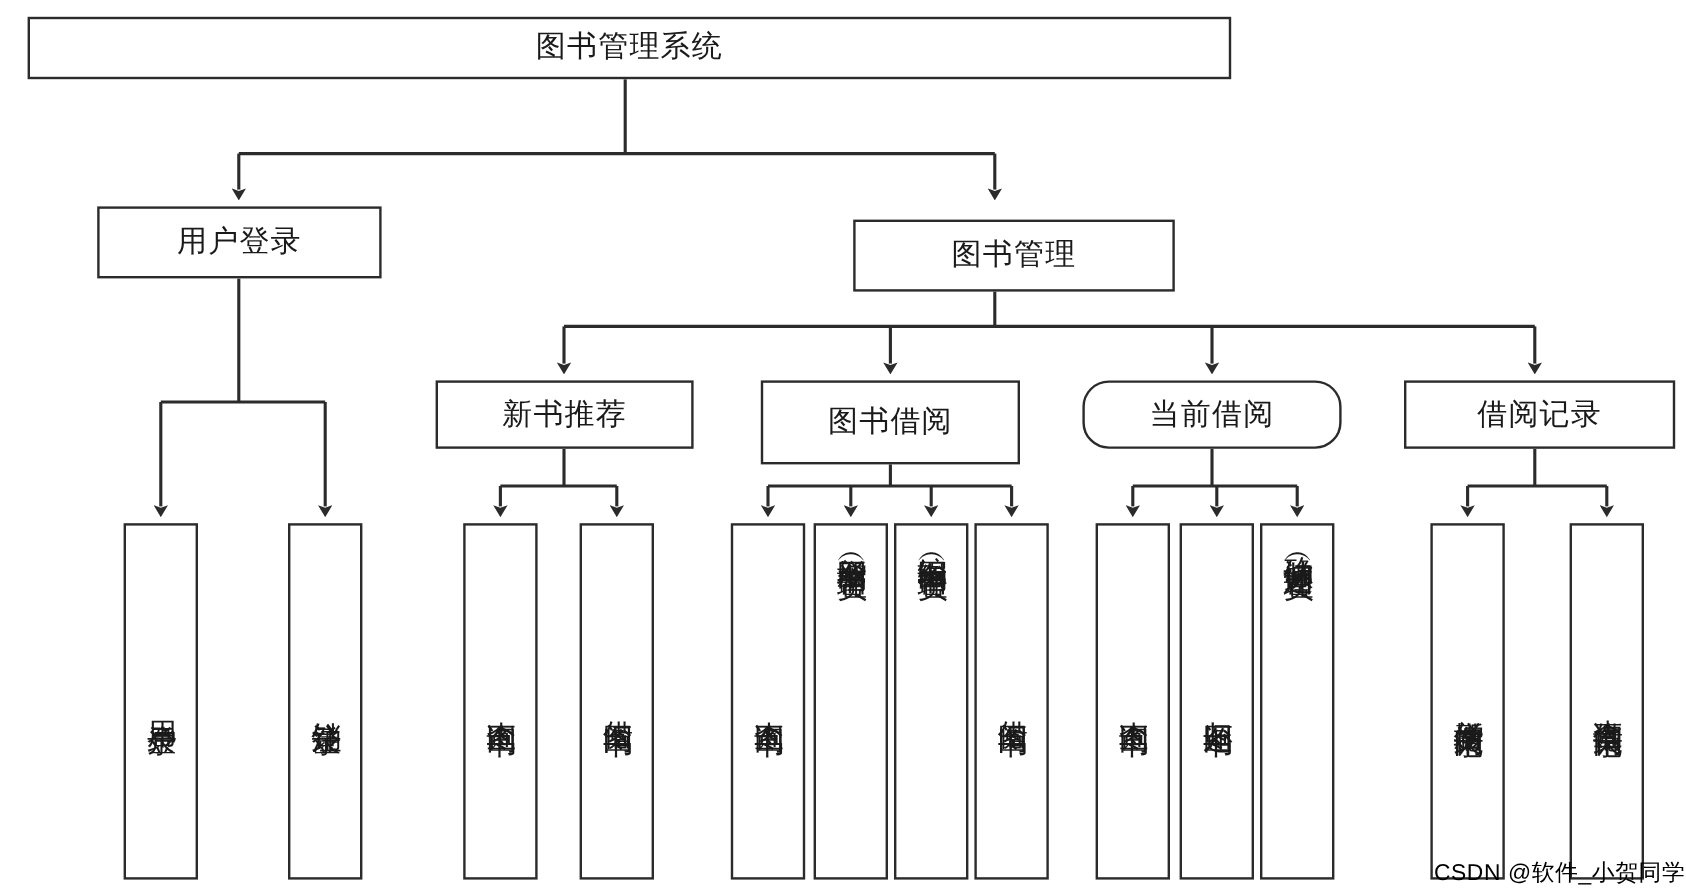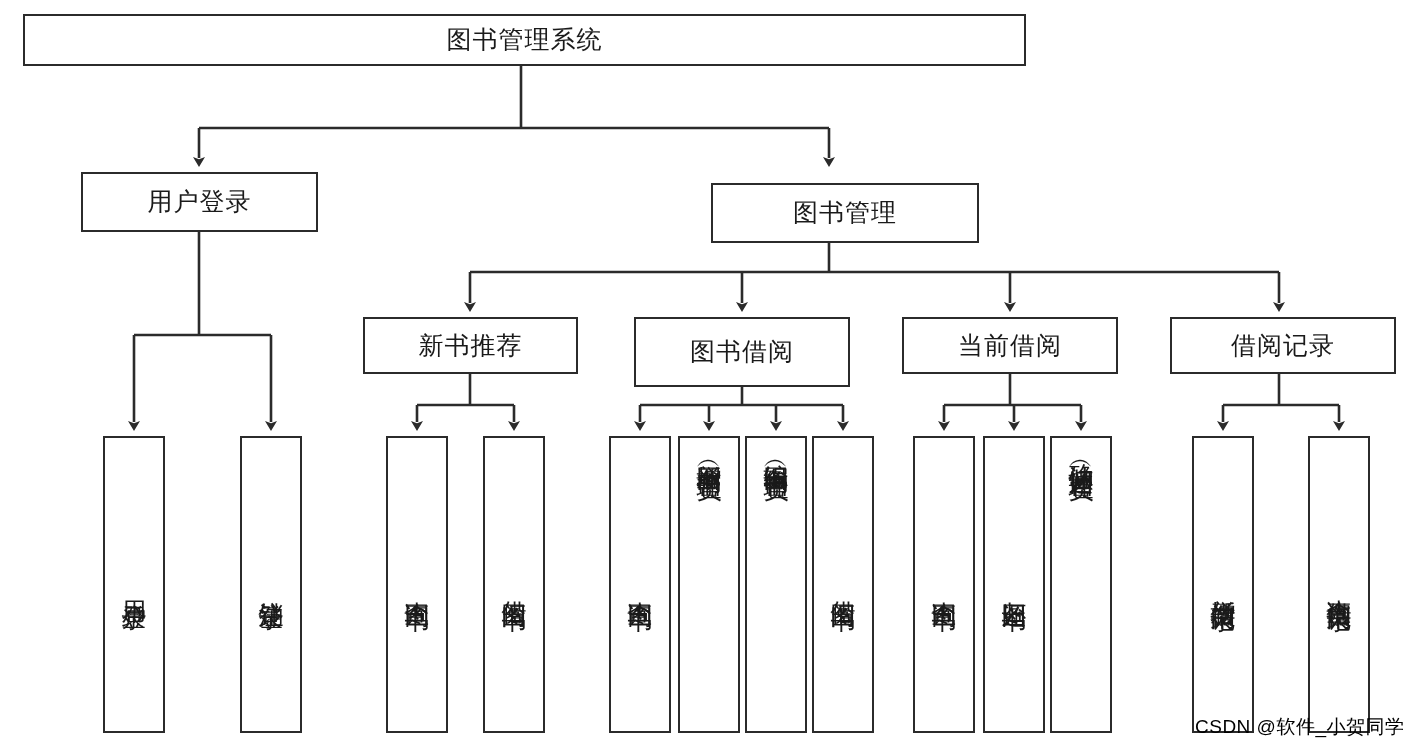--- a/index.html
+++ b/index.html
@@ -123,21 +123,21 @@
       </div>
       <div class="node horiz" style="left: 711px; top: 172px; width: 268px; height: 60px; margin-top: 11px;">
         <span class="label">图书管理</span>
       </div>
       <div class="node horiz" style="left: 363px; top: 317px; width: 215px; height: 57px;">
         <span class="label">新书推荐</span>
       </div>
       <div class="node horiz" style="left: 634px; top: 317px; width: 216px; height: 70px;">
         <span class="label">图书借阅</span>
       </div>
-      <div class="node horiz" style="left: 902px; top: 317px; width: 216px; height: 57px;">
+      <div class="node horiz" style="left: 902px; top: 317px; width: 216px; height: 57px; border-radius: 22px;">
         <span class="label">当前借阅</span>
       </div>
       <div class="node horiz" style="left: 1170px; top: 317px; width: 226px; height: 57px;">
         <span class="label">借阅记录</span>
       </div>
       <div class="node vert mid" style="left: 103px; top: 436px; width: 62px; height: 297px;">
         <span class="label">用户登录</span>
       </div>
       <div class="node vert mid" style="left: 240px; top: 436px; width: 62px; height: 297px;">
         <span class="label">注销登录</span>

